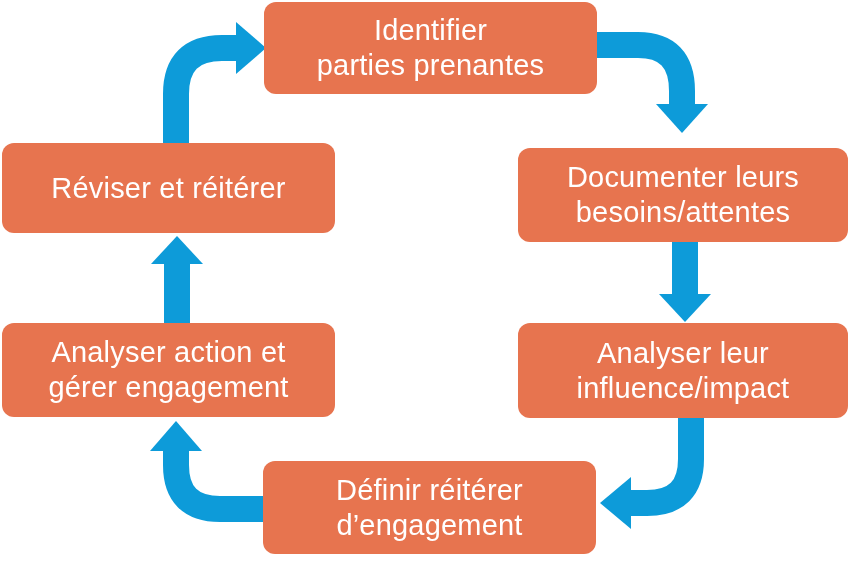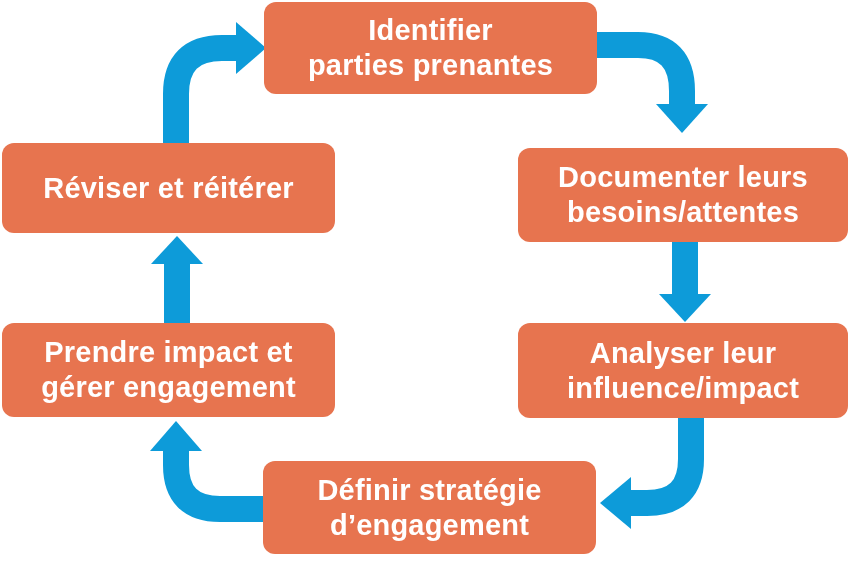--- a/index.html
+++ b/index.html
@@ -36,21 +36,21 @@
   .node {
     position: absolute;
     background: var(--node-fill);
     border-radius: 12px;
     display: flex;
     align-items: center;
     justify-content: center;
   }
   .node-label {
     color: var(--node-text);
-    font-weight: bold;
+    font-weight: normal;
     font-size: 29px;
     line-height: 35px;
     text-align: center;
     white-space: pre-line;
     letter-spacing: 0.2px;
   }
 </style>
 </head>
 <body>
 
@@ -98,26 +98,26 @@
     <span class="node-label">Documenter leurs
 besoins/attentes</span>
   </div>
 
   <div class="node" style="left:518px; top:323px; width:330px; height:95px;align-items:center;">
     <span class="node-label">Analyser leur
 influence/impact</span>
   </div>
 
   <div class="node" style="left:263px; top:461px; width:333px; height:93px;">
-    <span class="node-label">Définir stratégie
+    <span class="node-label">Définir réitérer
 d’engagement</span>
   </div>
 
   <div class="node" style="left:2px; top:323px; width:333px; height:94px;">
-    <span class="node-label">Prendre impact et
+    <span class="node-label">Analyser action et
 gérer engagement</span>
   </div>
 
   <div class="node" style="left:2px; top:143px; width:333px; height:90px;">
     <span class="node-label">Réviser et réitérer</span>
   </div>
 
 </div>
 
 </body></html>

